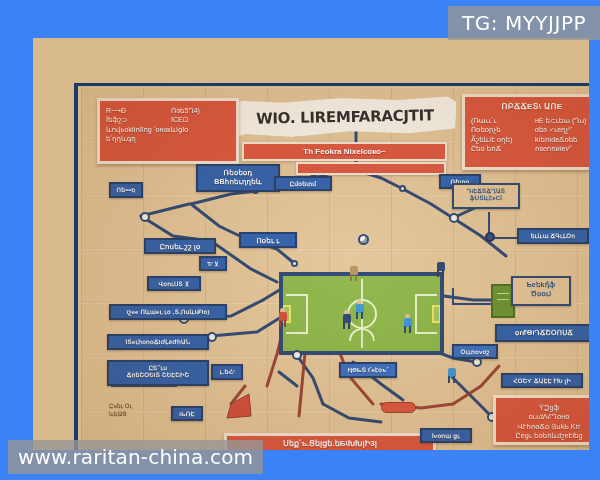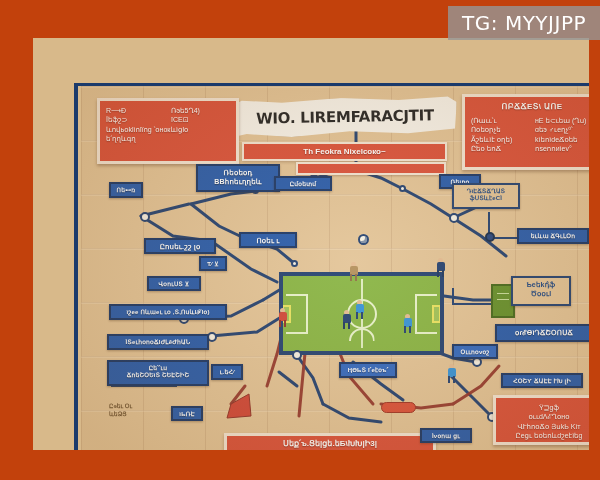--- a/index.html
+++ b/index.html
@@ -6,21 +6,21 @@
   * { box-sizing: border-box; margin: 0; padding: 0; }
   html, body {
     width: 600px; height: 480px;
     background: #ffffff;
     font-family: "Liberation Sans", sans-serif;
     overflow: hidden;
   }
   #stage {
     position: relative;
     width: 600px; height: 480px;
-    background: #c2410c;
+    background: #3b82f6;
   }
 
   
   .poster-outer {
     position: absolute;
     left: 33px; top: 38px;
     width: 556px; height: 412px;
     background: #d8b98a;
     overflow: hidden;
   }
@@ -487,14 +487,15 @@
       <div style="position:absolute;left:28px;top:316px;width:62px;font-size:6px;color:#6a4e2b;
                   line-height:1.35;white-space:pre-line;font-weight:700">Ըɘեւ Օւ
 ևեՁՅ</div>
 
       <div class="vignette"></div>
     </div>
     <div class="poster-rule"></div>
   </div>
 
   <div class="wm wm-tr">TG: MYYJJPP</div>
+  <div class="wm wm-bl">www.raritan-china.com</div>
 
 </div>
 
 </body></html>

